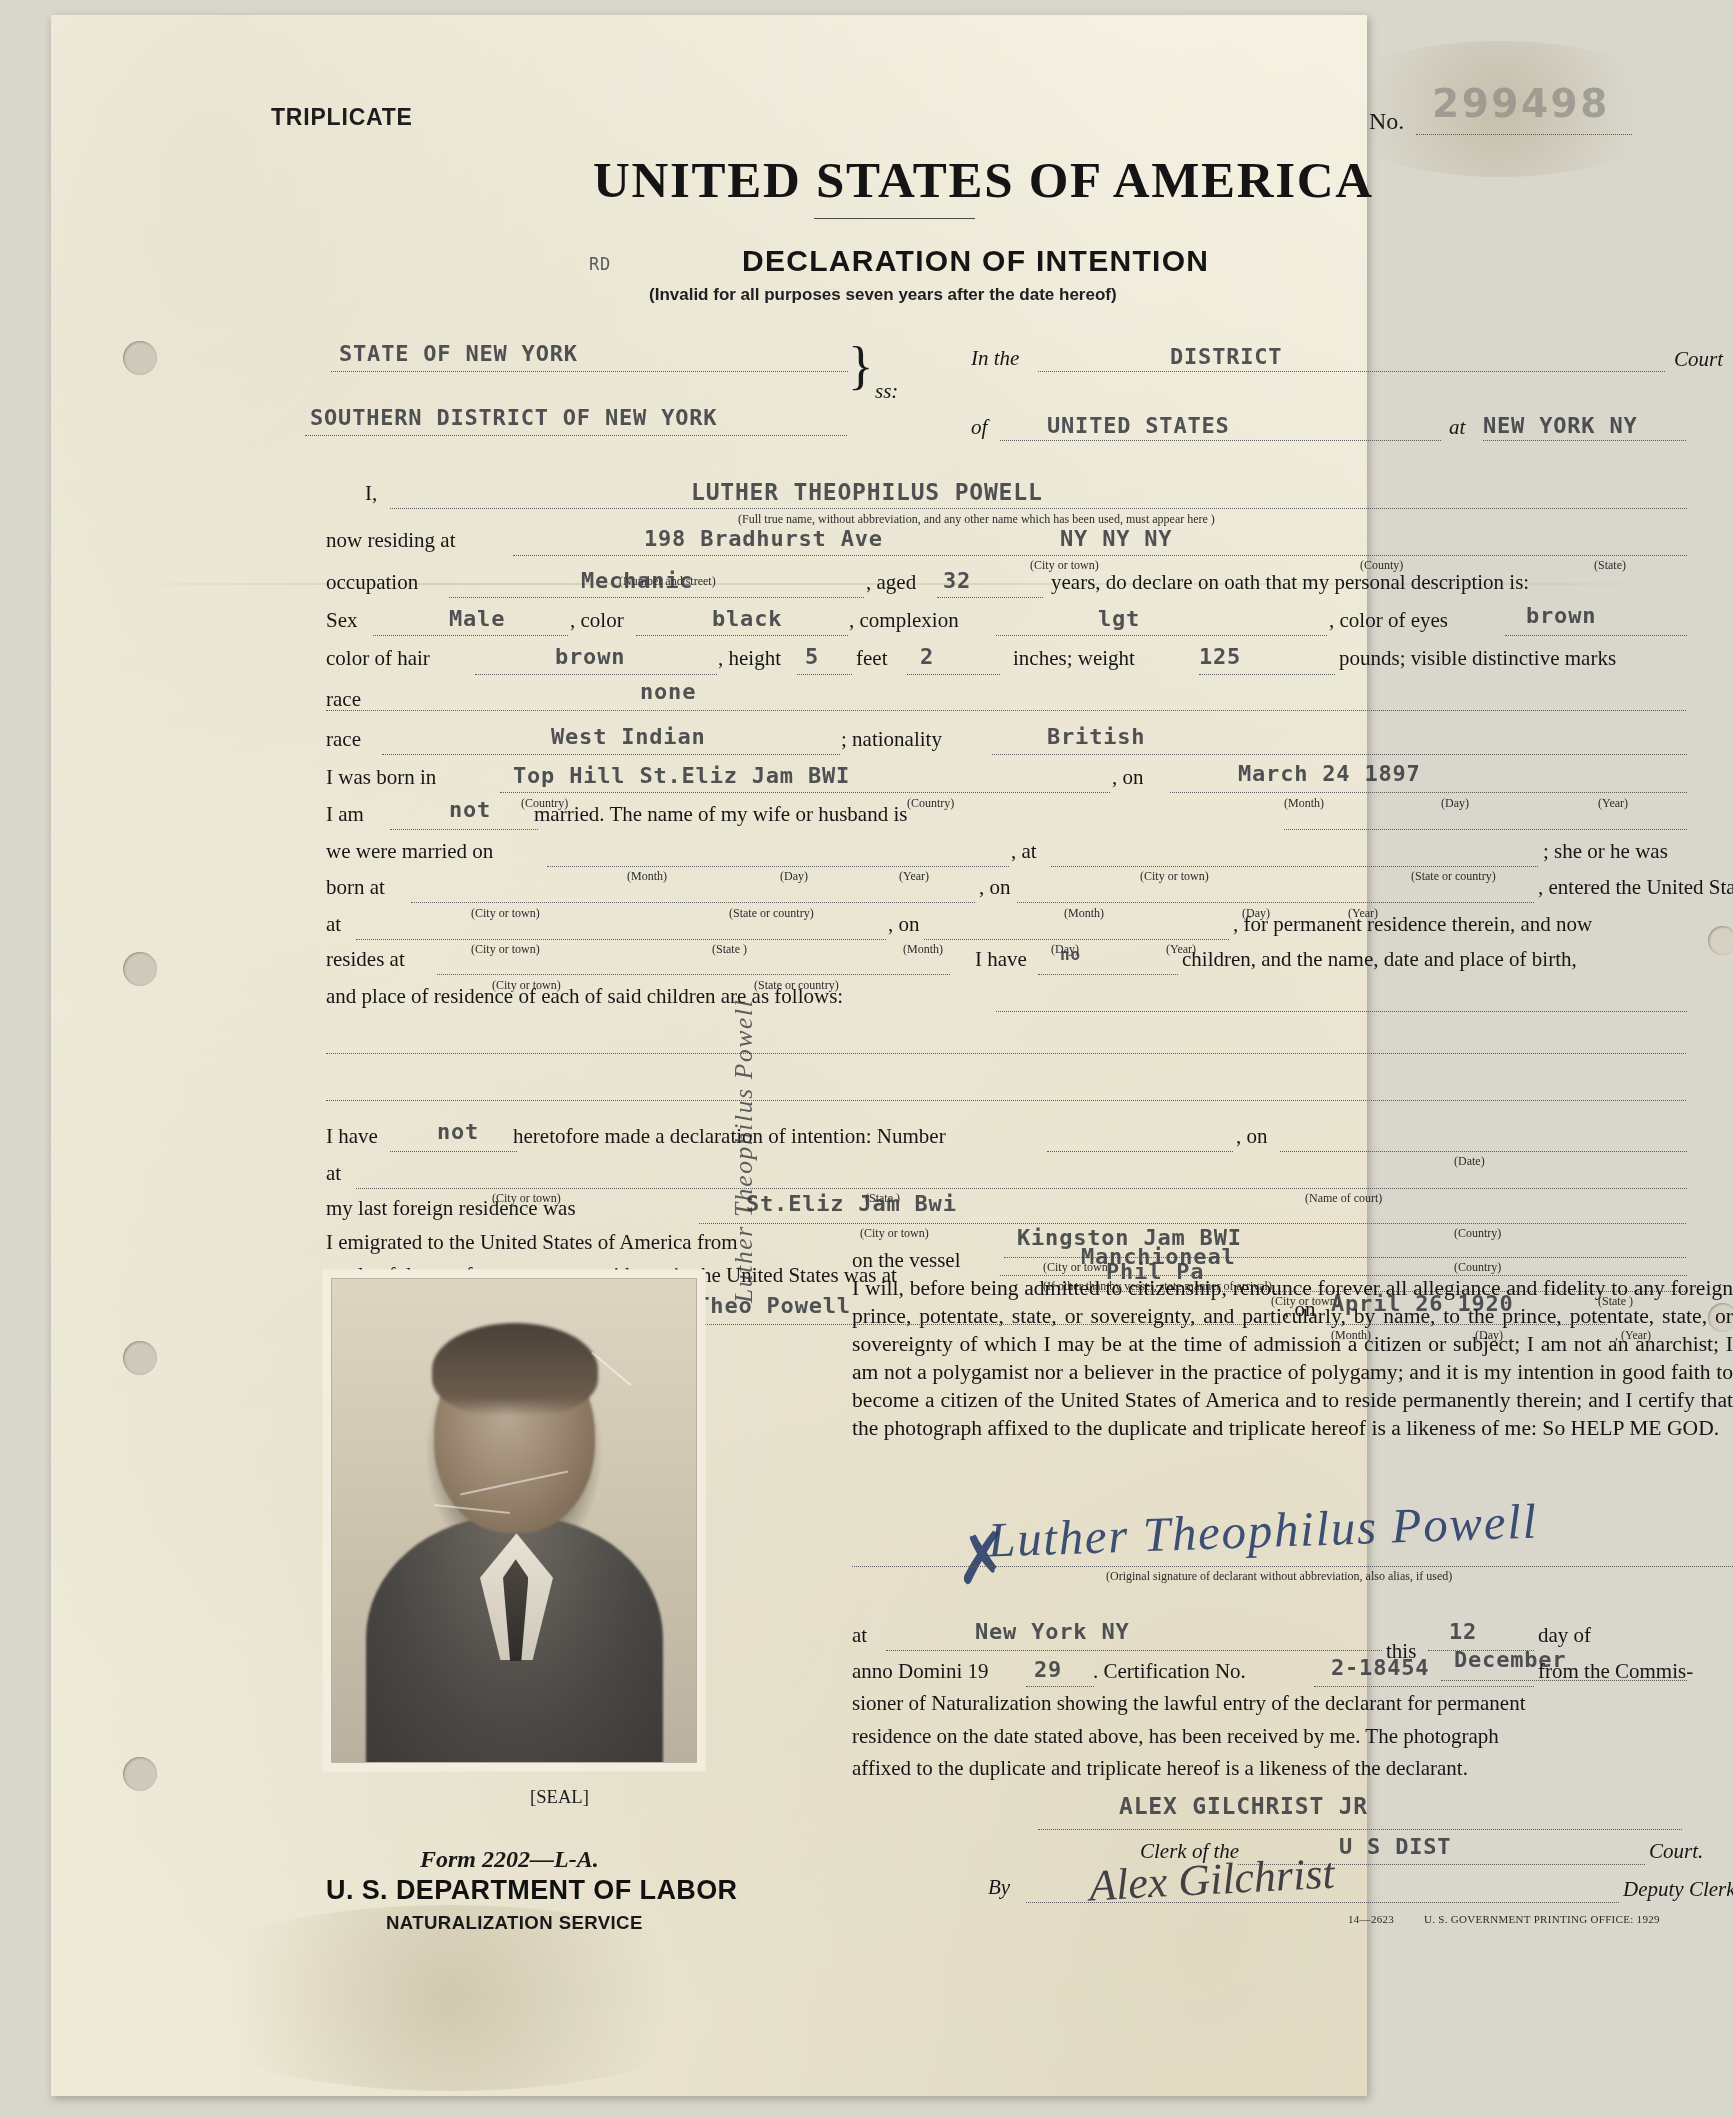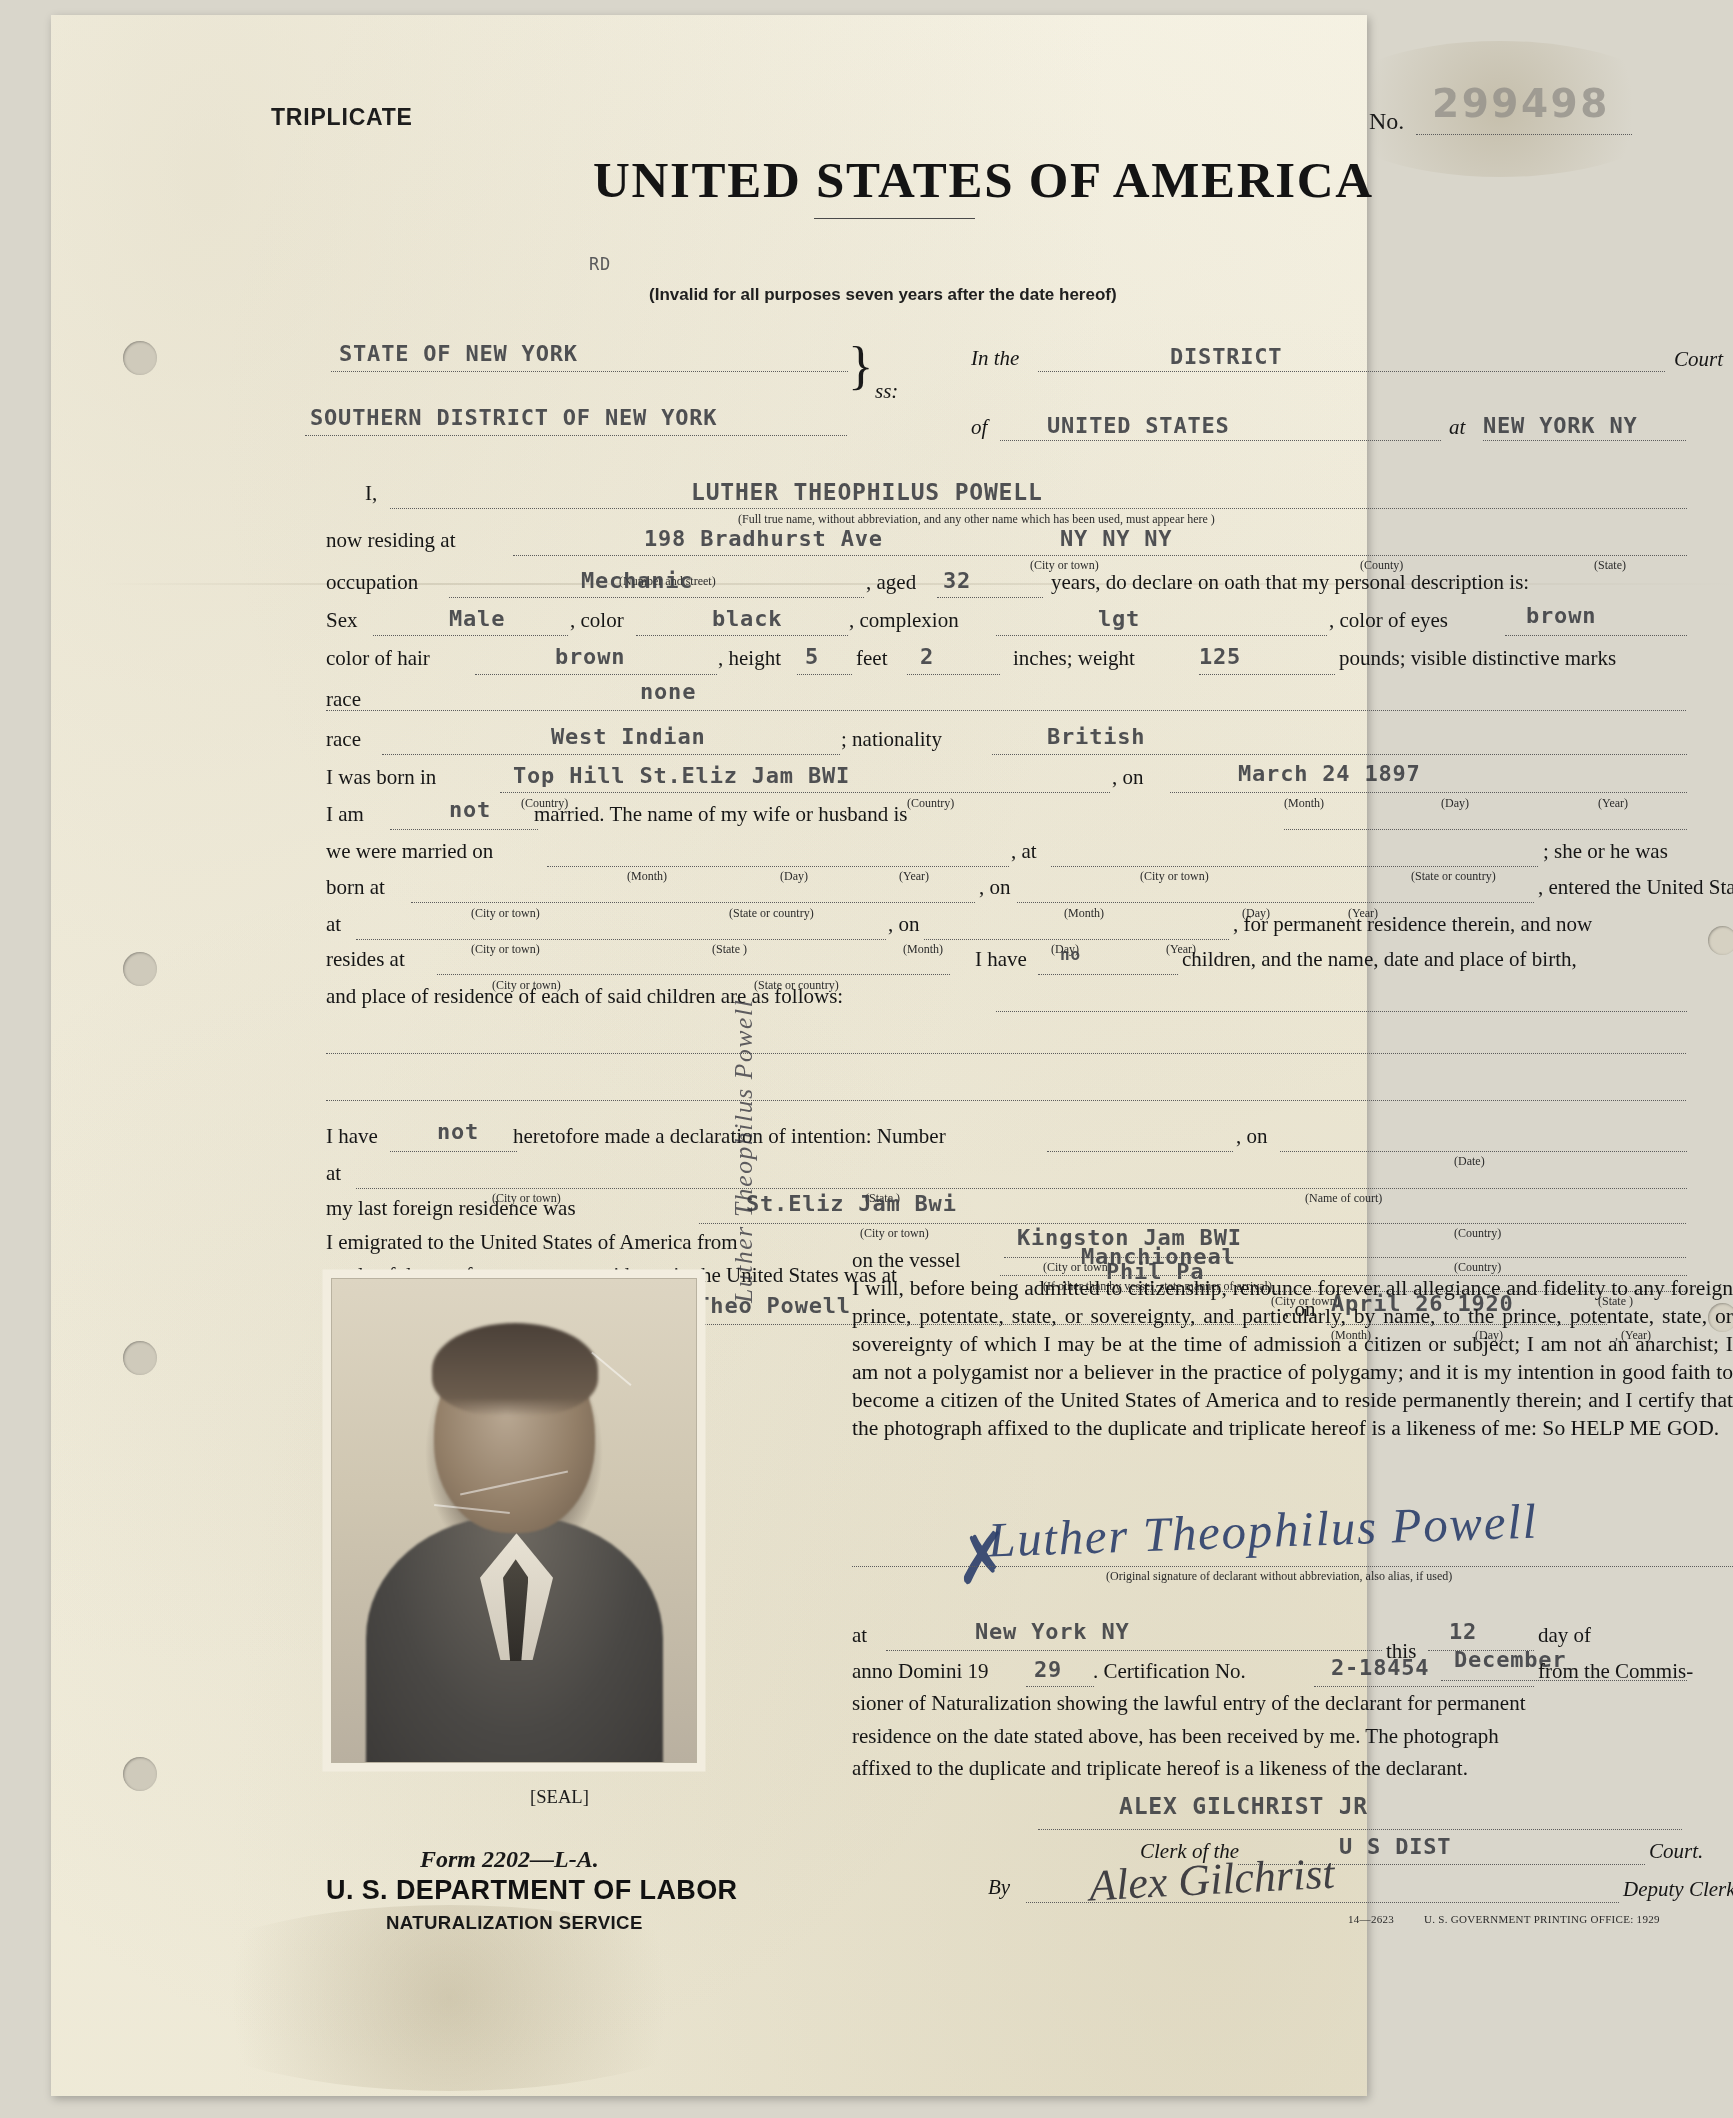--- a/index.html
+++ b/index.html
@@ -194,20 +194,21 @@
   <div class="hole r2"></div>
 
   <div class="abs triplicate" style="left:220px;top:89px;">TRIPLICATE</div>
   <div class="abs nolabel" style="left:1318px;top:93px;">No.</div>
   <div class="rule" style="left:1365px;top:119px;width:216px;"></div>
   <div class="abs serial" style="left:1381px;top:66px;">299498</div>
 
   <div class="abs usa" style="left:542px;top:136px;">UNITED STATES OF AMERICA</div>
   <div class="solidrule" style="left:763px;top:203px;width:161px;"></div>
 
+  <div class="abs doi" style="left:691px;top:229px;">DECLARATION OF INTENTION</div>
   <div class="abs invalid" style="left:598px;top:270px;">(Invalid for all purposes seven years after the date hereof)</div>
   <div class="abs typed" style="left:538px;top:239px;font-size:17px;">RD</div>
 
   <div class="abs typed strong" style="left:288px;top:326px;font-size:22px;">STATE OF NEW YORK</div>
   <div class="rule" style="left:280px;top:356px;width:517px;"></div>
   <div class="abs typed strong" style="left:259px;top:390px;font-size:22px;">SOUTHERN DISTRICT OF NEW YORK</div>
   <div class="rule" style="left:254px;top:420px;width:542px;"></div>
   <div class="brace" style="left:797px;top:320px;">}</div>
   <div class="abs bodytext italic" style="left:824px;top:364px;">ss:</div>
 

